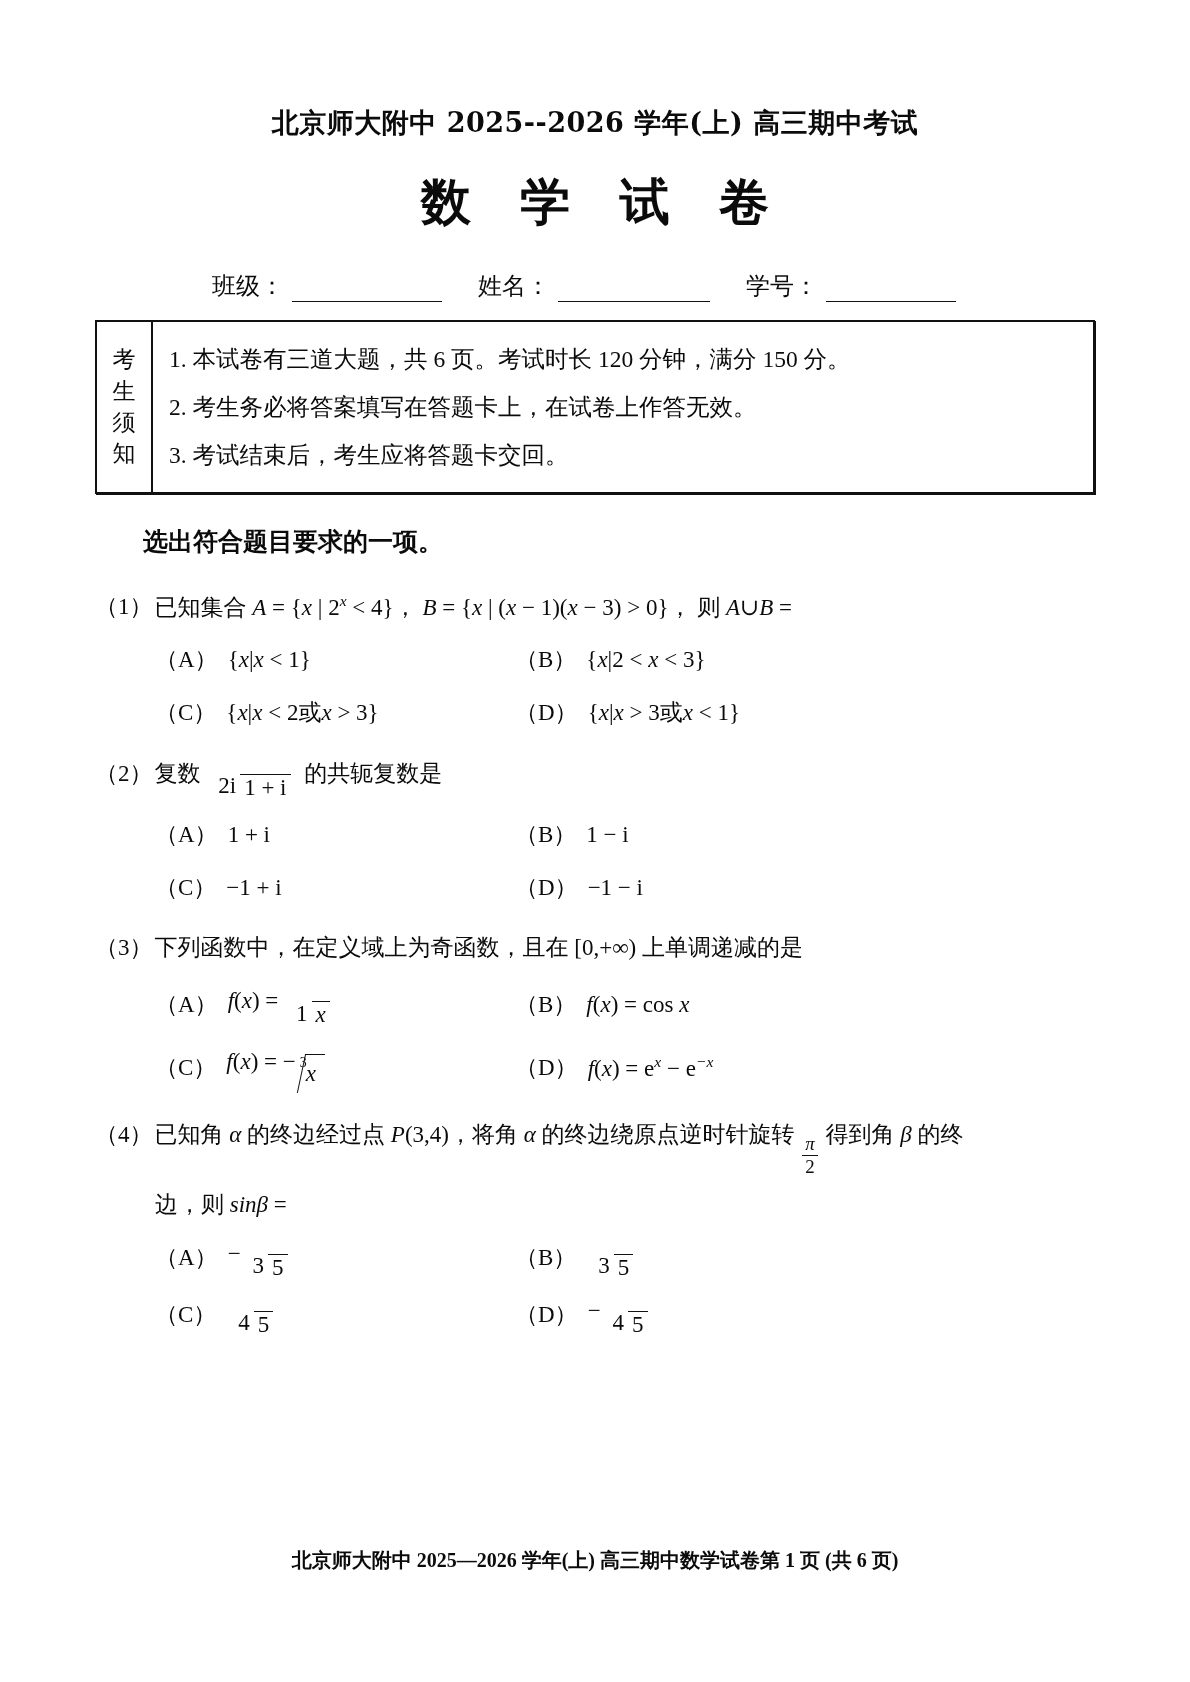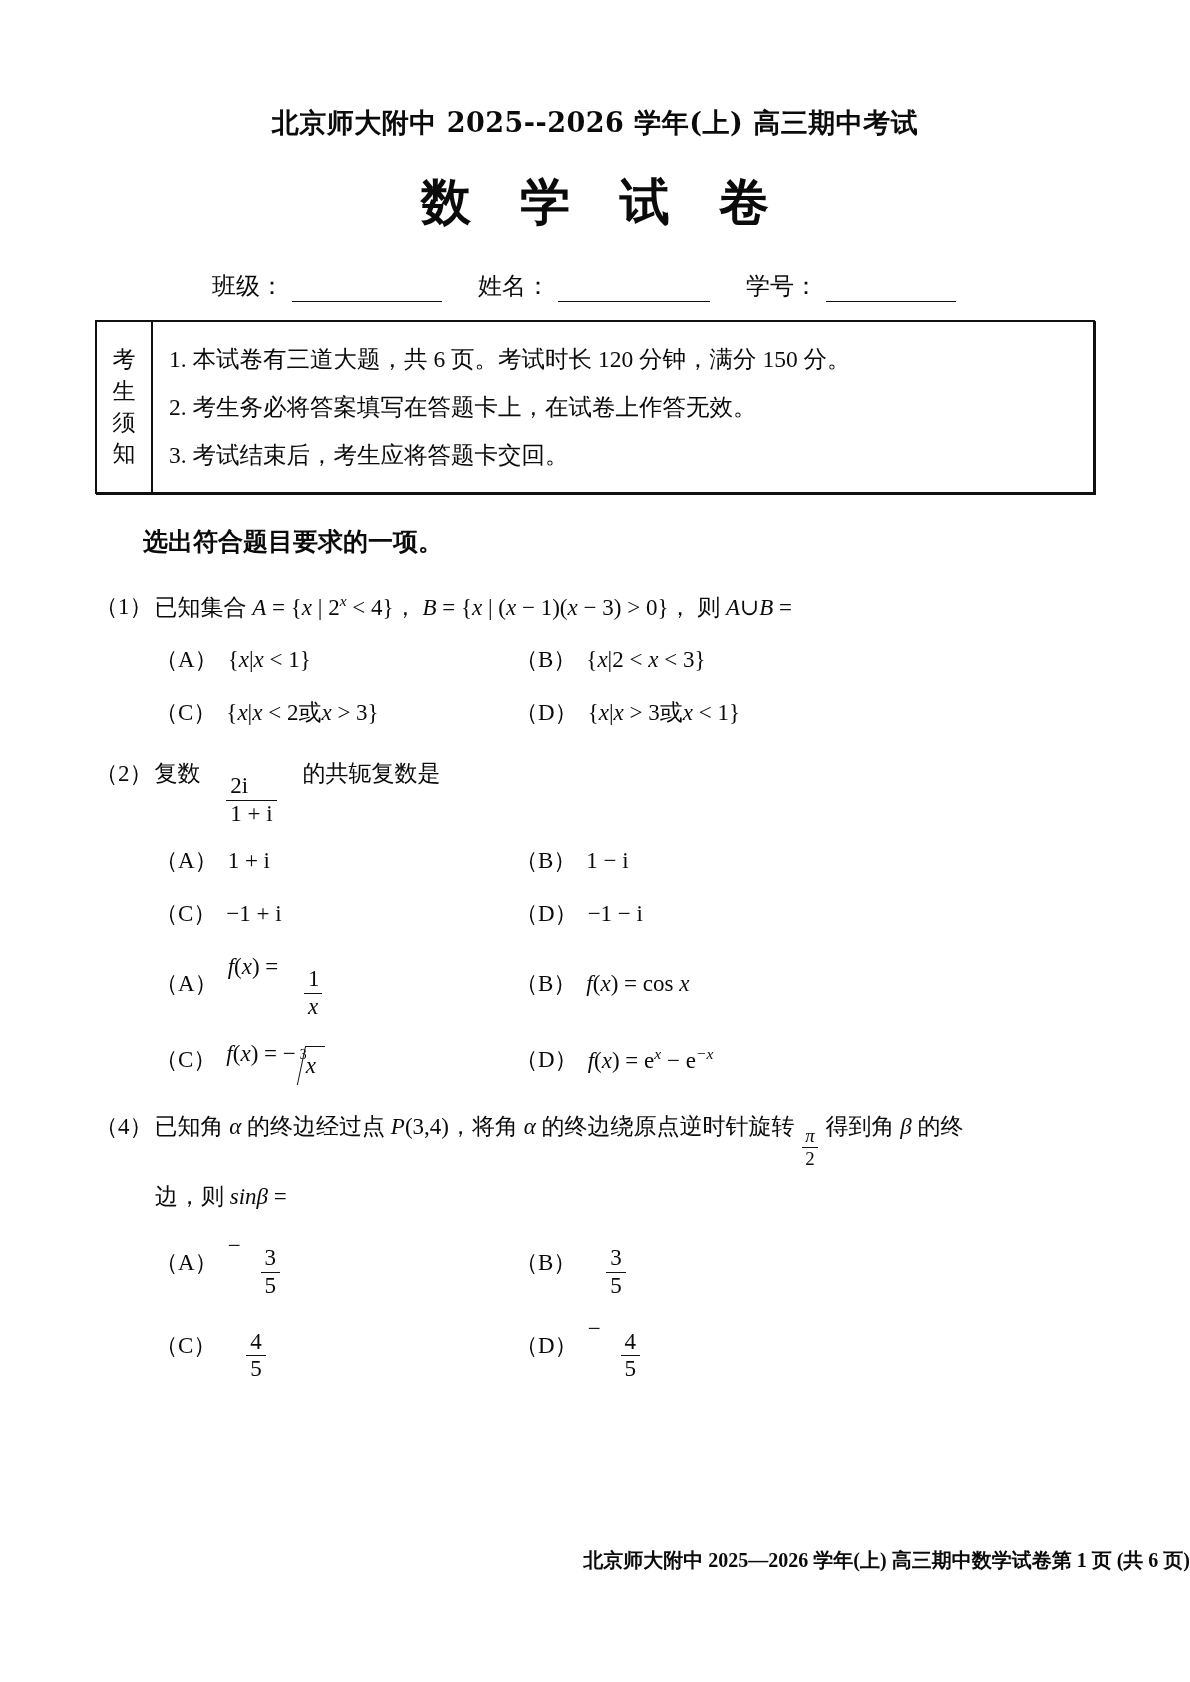--- a/index.html
+++ b/index.html
@@ -145,24 +145,23 @@
   .opt.left { width: 360px; flex: 0 0 360px; }
   .opt-tag { margin-right: 10px; }
 
   
   .mi { font-style: italic; font-family: "Liberation Serif", serif; }
   .mn { font-style: normal; }
   .sup { font-size: 0.68em; vertical-align: super; font-style: italic; }
 
   .frac {
     display: inline-flex;
-    flex-direction: column;
-    align-items: flex-start;
+    align-items: center;
     vertical-align: -0.55em;
-    margin: 0 20px;
+    margin: 0 8px;
     line-height: 1.08;
   }
   .frac .num { padding: 0 4px 1px 4px; }
   .frac .den { border-top: 1.4px solid #111; padding: 1px 4px 0 4px; }
 
   .frac-sm {
     display: inline-flex;
     flex-direction: column;
     align-items: center;
     vertical-align: -0.45em;
@@ -190,21 +189,21 @@
     transform: skewX(-12deg);
   }
   .radical .rad-body .inner { display: inline-block; transform: skewX(12deg); }
 
   
   .footer {
     position: absolute;
     left: 0;
     right: 0;
     bottom: 78px;
-    text-align: right;
+    text-align: center;
     font-size: 20px;
     font-weight: bold;
   }
 </style>
 </head>
 <body>
 
 <div class="page">
 
   <h1 class="doc-title">北京师大附中 2025--2026 学年(上) 高三期中考试</h1>
@@ -293,20 +292,23 @@
         <span>−1 + i</span>
       </div>
       <div class="opt">
         <span class="opt-tag">（D）</span>
         <span>−1 − i</span>
       </div>
     </div>
   </div>
 
   <div class="question">
+    <div class="q-stem">
+      <span class="q-num">（3）</span><span>下列函数中，在定义域上为奇函数，且在 [0,+∞) 上单调递减的是</span>
+    </div>
     <div class="options">
       <div class="opt left">
         <span class="opt-tag">（A）</span>
         <span><span class="mi">f</span>(<span class="mi">x</span>) =
           <span class="frac">
             <span class="num">1</span>
               <span class="den mi">x</span>
           </span>
         </span>
       </div>

